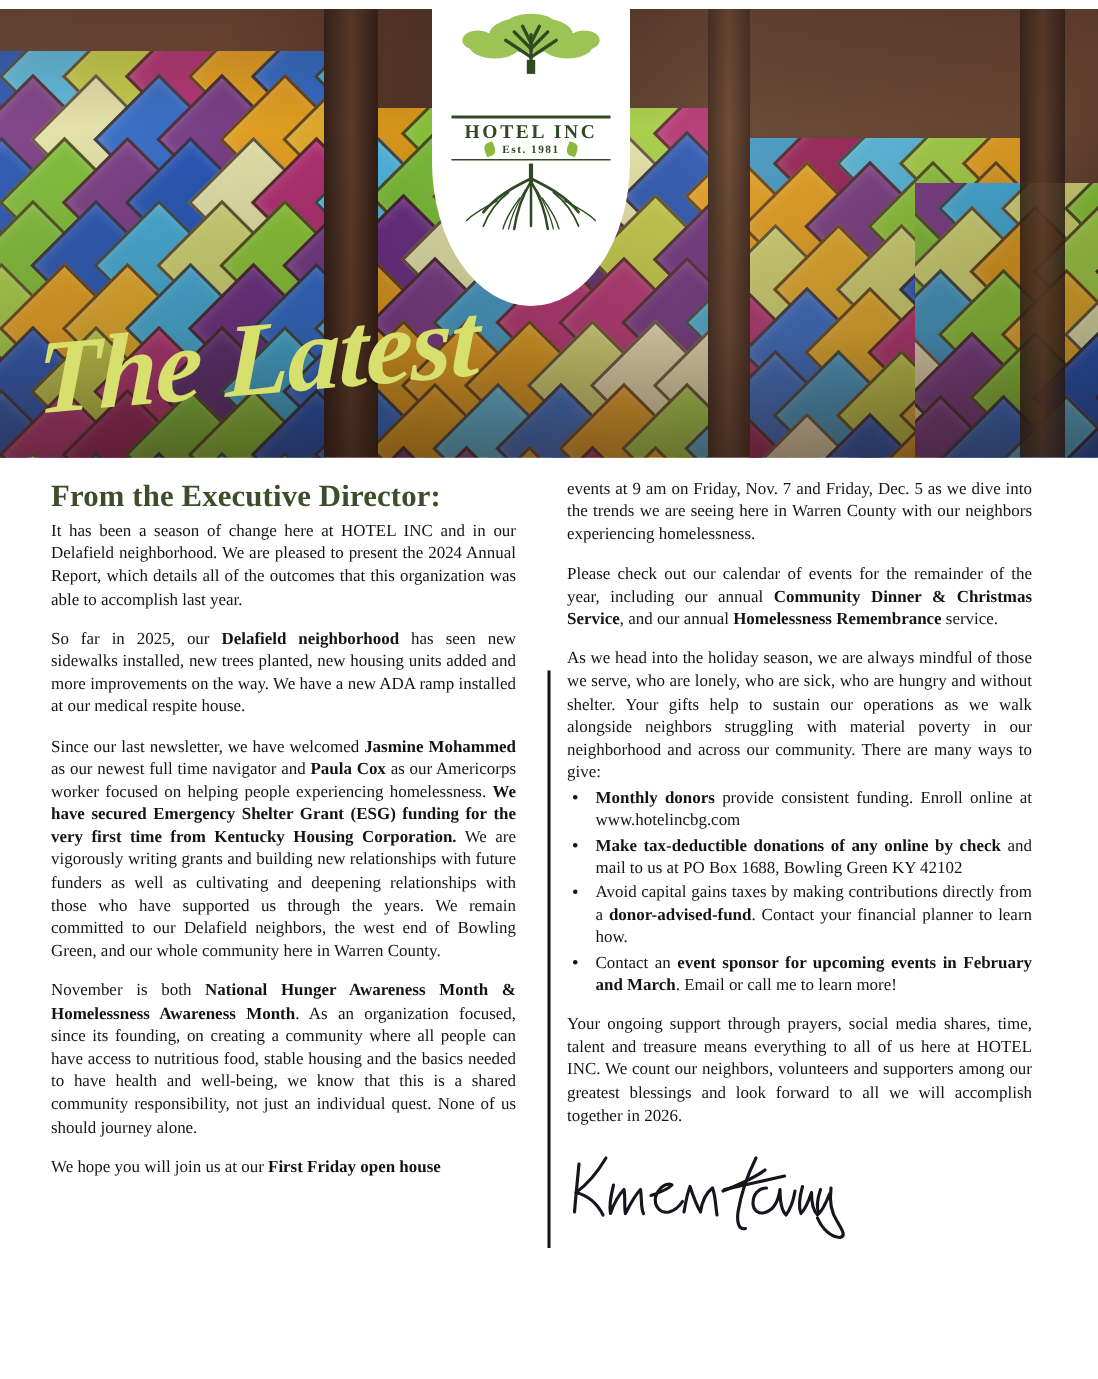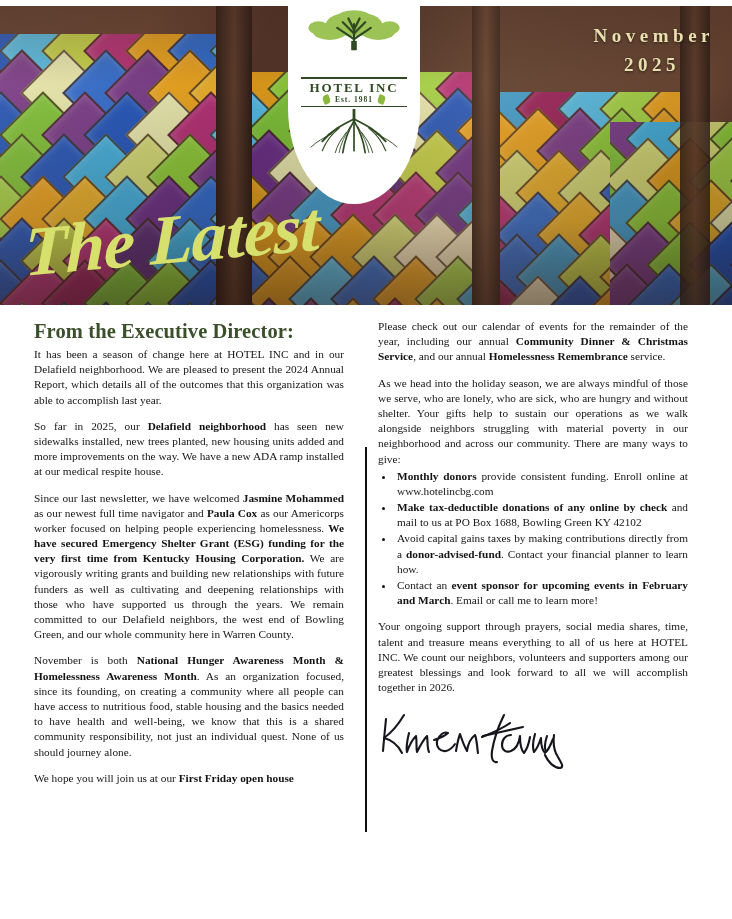--- a/index.html
+++ b/index.html
@@ -513,24 +513,20 @@
           <path d="M68 24 C74 32 78 38 80 46" stroke-width="1"></path>
           <path d="M36 26 C28 30 20 34 14 40" stroke-width="1"></path>
           <path d="M84 26 C92 30 100 34 106 40" stroke-width="1"></path>
           <path d="M56 18 C50 28 46 36 44 46" stroke-width=".9"></path>
           <path d="M64 18 C70 28 74 36 76 46" stroke-width=".9"></path>
         </g>
       </svg>
     </div>
   </div>
 
-  <div class="date-block">
-    <div class="date-month">November</div>
-    <div class="date-year">2025</div>
-  </div>
 
   <div class="script-title">
     <svg viewBox="0 0 330 96">
       <text id="script-text" x="6" y="74" font-family="Liberation Serif, serif" font-size="70" font-style="italic" font-weight="bold" fill="#d7e06d" transform="rotate(-5 6 74) skewX(-6)" style="letter-spacing:-1px; paint-order:stroke;">The Latest</text>
     </svg>
   </div>
 </div>
 
 <div class="content">
   <div class="col-divider"></div>
@@ -541,20 +537,21 @@
           <p class="body-p"><span>It has been a season of change here at HOTEL INC and in our Delafield neighborhood. We are pleased to present the 2024 Annual Report, which details all of the outcomes that this organization was able to accomplish last year.</span></p>
           <p class="body-p"><span>So far in 2025, our </span><b>Delafield neighborhood</b><span> has seen new sidewalks installed, new trees planted, new housing units added and more improvements on the way. We have a new ADA ramp installed at our medical respite house.</span></p>
           <p class="body-p"><span>Since our last newsletter, we have welcomed </span><b>Jasmine Mohammed</b><span> as our newest full time navigator and </span><b>Paula Cox</b><span> as our Americorps worker focused on helping people experiencing homelessness. </span><b>We have secured Emergency Shelter Grant (ESG) funding for the very first time from Kentucky Housing Corporation.</b><span> We are vigorously writing grants and building new relationships with future funders as well as cultivating and deepening relationships with those who have supported us through the years. We remain committed to our Delafield neighbors, the west end of Bowling Green, and our whole community here in Warren County.</span></p>
           <p class="body-p"><span>November is both </span><b>National Hunger Awareness Month &amp; Homelessness Awareness Month</b><span>. As an organization focused, since its founding, on creating a community where all people can have access to nutritious food, stable housing and the basics needed to have health and well-being, we know that this is a shared community responsibility, not just an individual quest. None of us should journey alone.</span></p>
           <p class="body-p"><span>We hope you will join us at our </span><b>First Friday open house</b></p>
         </div>
     </div>
 
     <div class="col-right">
       <div id="right-top">
+          <p class="body-p"><span>events at 9 am on Friday, Nov. 7 and Friday, Dec. 5 as we dive into the trends we are seeing here in Warren County with our neighbors experiencing homelessness.</span></p>
           <p class="body-p"><span>Please check out our calendar of events for the remainder of the year, including our annual </span><b>Community Dinner &amp; Christmas Service</b><span>, and our annual </span><b>Homelessness Remembrance</b><span> service.</span></p>
           <p class="body-p"><span>As we head into the holiday season, we are always mindful of those we serve, who are lonely, who are sick, who are hungry and without shelter. Your gifts help to sustain our operations as we walk alongside neighbors struggling with material poverty in our neighborhood and across our community. There are many ways to give:</span></p>
         </div>
       <ul class="give-list" id="give-list">
           <li><b>Monthly donors</b><span> provide consistent funding. Enroll online at www.hotelincbg.com</span></li>
           <li><b>Make tax-deductible donations of any online by check</b><span> and mail to us at PO Box 1688, Bowling Green KY 42102</span></li>
           <li><span>Avoid capital gains taxes by making contributions directly from a </span><b>donor-advised-fund</b><span>. Contact your financial planner to learn how.</span></li>
           <li><span>Contact an </span><b>event sponsor for upcoming events in February and March</b><span>. Email or call  me to learn more!</span></li>
         </ul>
       <div id="right-bottom">

